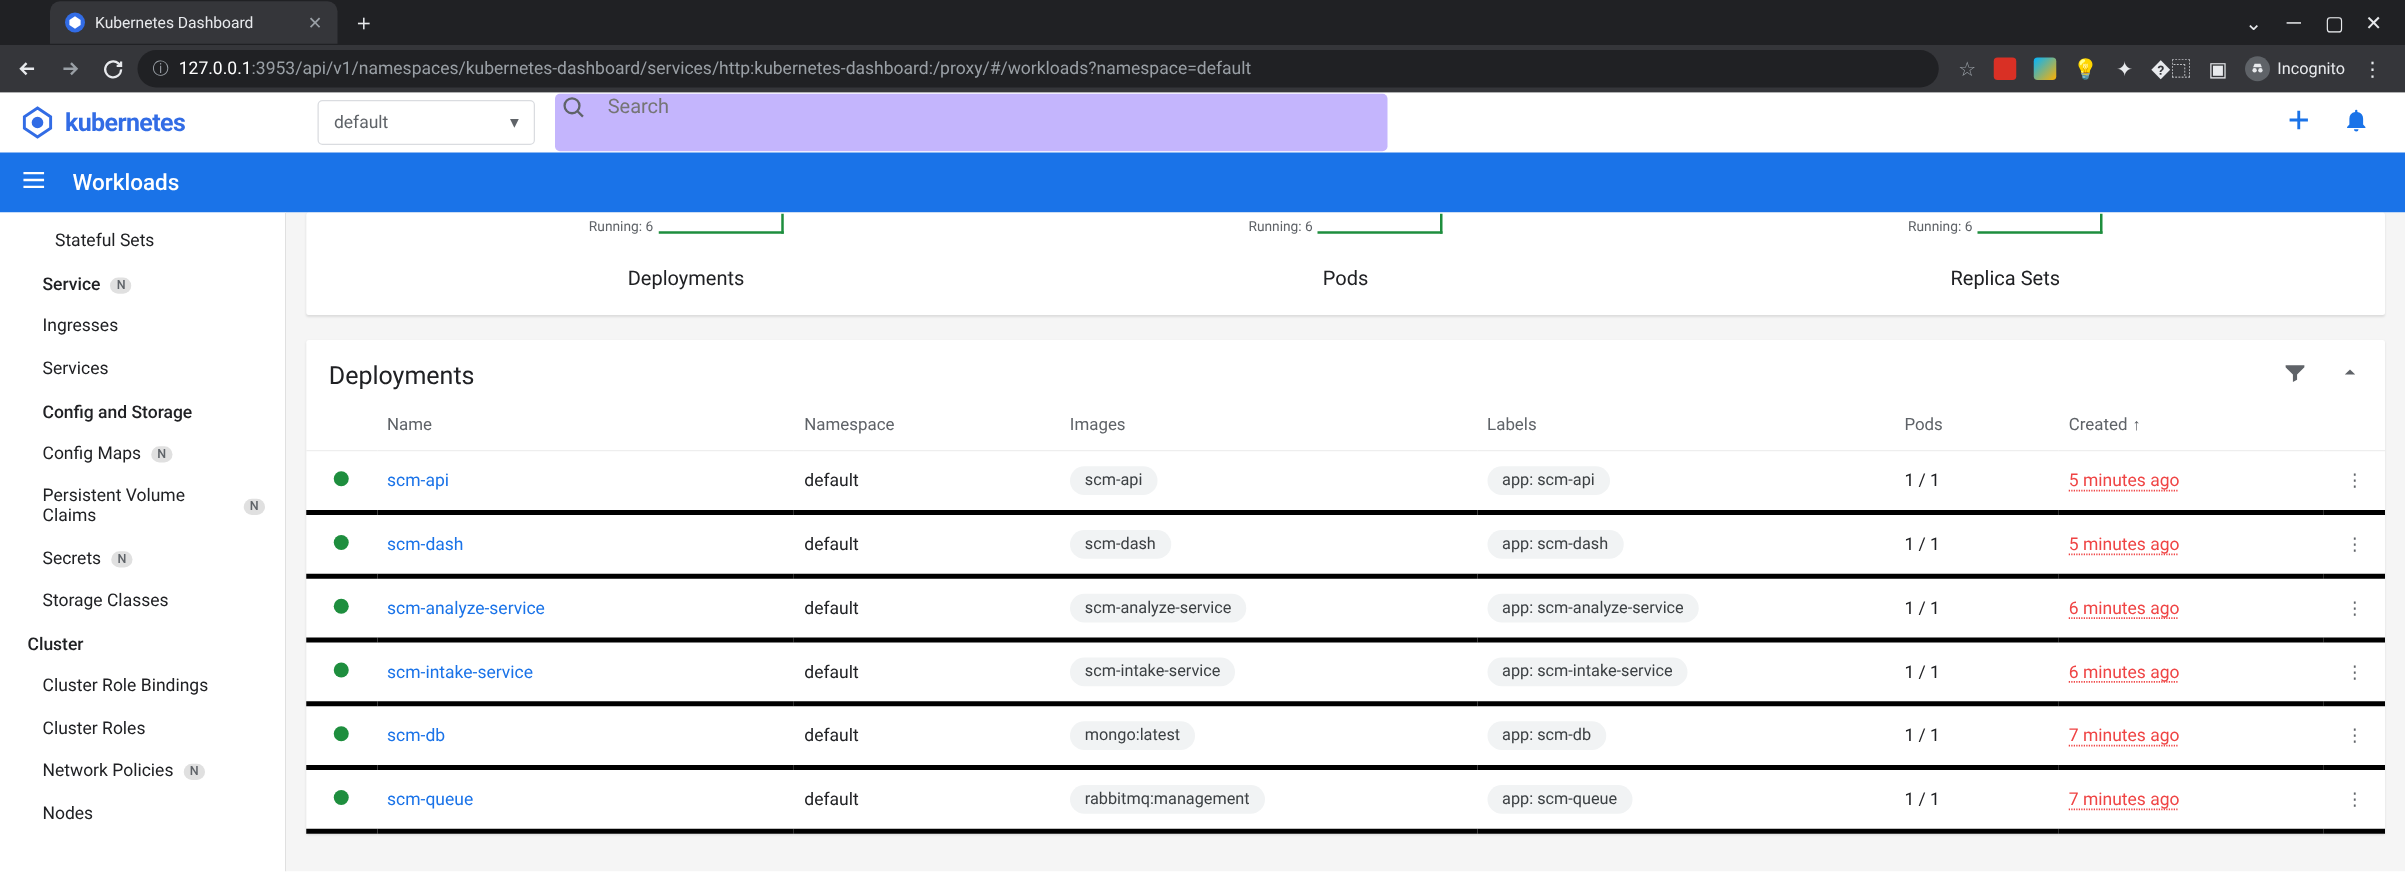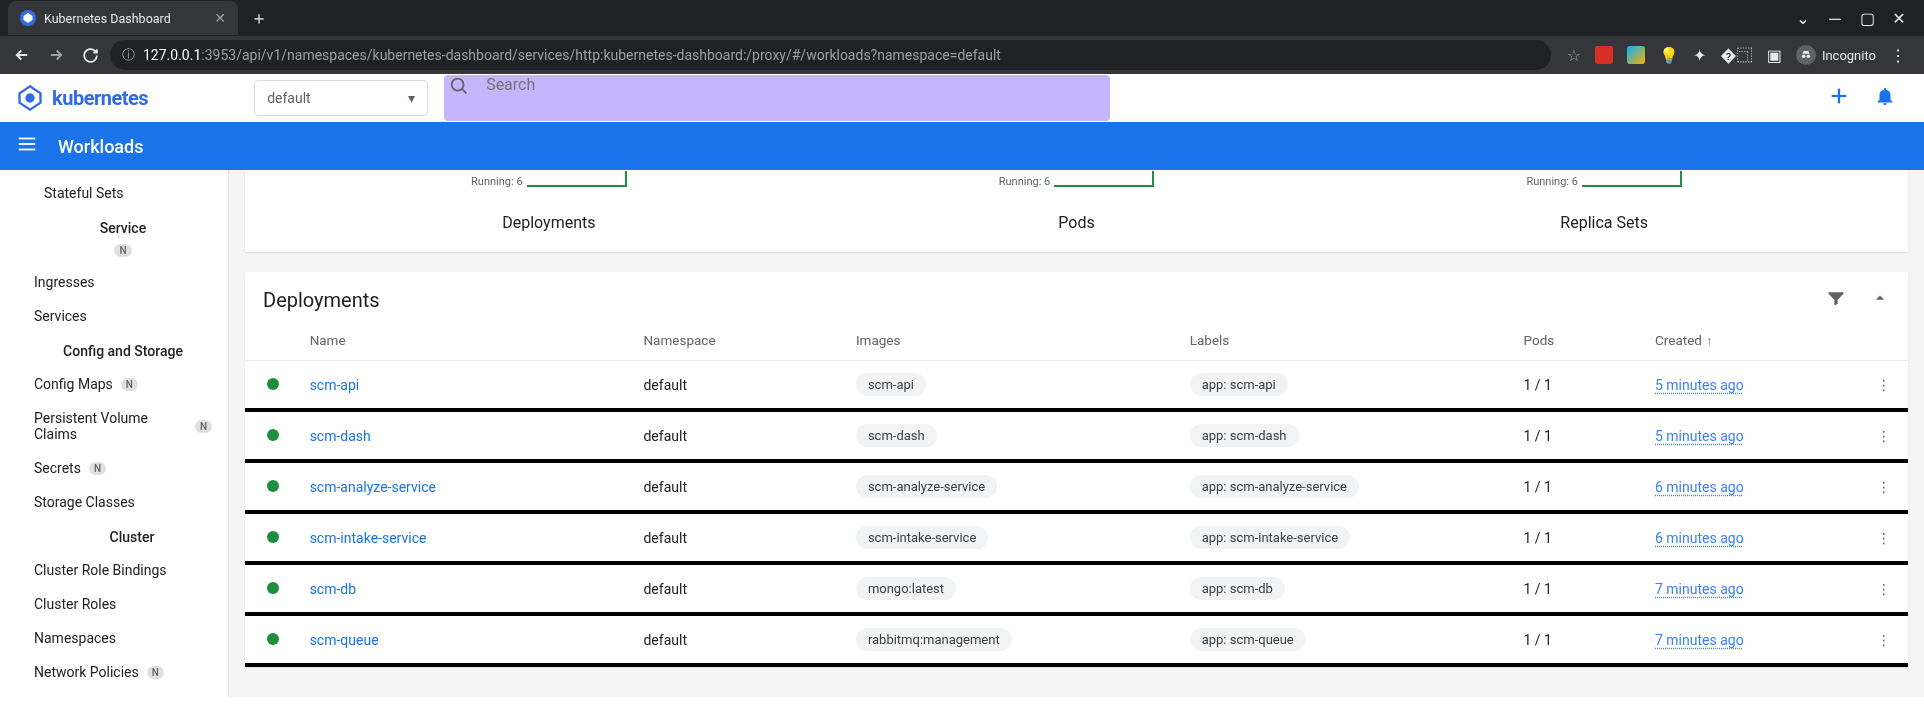--- a/index.html
+++ b/index.html
@@ -1,21 +1,21 @@
 <!DOCTYPE html>
 <html><head>
 <meta charset="utf-8">
 <style>
 * { margin: 0; padding: 0; box-sizing: border-box; font-family: Roboto, "Segoe UI", Arial, sans-serif; }
 body { background: #fff; width: 1924px; height: 713px; overflow: hidden; }
 
 
 .browser-chrome { background: #202124; height: 74px; }
 .tab-bar { display: flex; align-items: center; height: 36px; padding-left: 8px; }
-.tab { display: flex; align-items: center; background: #35363a; color: #e8eaed; height: 34px; padding: 0 12px; border-radius: 8px 8px 0 0; font-size: 12.5px; gap: 8px; min-width: 230px; }
+.tab { display: flex; align-items: center; background: #35363a; color: #e8eaed; height: 34px; padding: 0 12px; border-radius: 8px 8px 0 0; font-size: 12.5px; gap: 8px; min-width: 230px; margin-left: 32px; }
 .tab .favicon { width: 16px; height: 16px; border-radius: 50%; background: #326ce5; display:flex; align-items:center; justify-content:center;}
 .tab .favicon svg { width:12px; height:12px; }
 .tab .close-x { margin-left: auto; color: #9aa0a6; cursor: pointer; font-size: 14px; }
 .new-tab { color: #e8eaed; padding: 0 12px; font-size: 18px; cursor: pointer; }
 .window-controls { margin-left: auto; display: flex; gap: 18px; padding-right: 18px; color: #e8eaed; align-items:center;}
 .window-controls span { cursor: pointer; width:14px; text-align:center;}
 .addr-bar { display: flex; align-items: center; height: 38px; padding: 0 8px; gap: 6px; background:#35363a; }
 .nav-btn { width: 28px; height: 28px; display: flex; align-items: center; justify-content: center; color: #9aa0a6; cursor: pointer; }
 .nav-btn.active { color: #e8eaed; }
 .url-field { flex: 1; background: #202124; border-radius: 16px; height: 30px; display: flex; align-items: center; padding: 0 12px; color: #9aa0a6; font-size: 14px; gap: 8px; }
@@ -39,21 +39,21 @@
 .header-actions .bell { color: #1a73e8; }
 
 
 .page-bar { height: 48px; background: #1a73e8; color: #fff; display: flex; align-items: center; padding: 0 16px; gap: 20px; font-size: 18px; font-weight: 500; }
 .hamburger { cursor: pointer; }
 
 
 .content-row { display: flex; height: calc(713px - 74px - 64px - 48px); }
 .sidebar { width: 229px; background: #fff; border-right: 1px solid #e0e0e0; overflow-y: auto; padding-top: 6px; font-size: 14px; color: #202124; }
 .side-item { padding: 9px 16px 9px 34px; cursor: pointer; display:flex; align-items:center; gap:8px;}
-.side-section { padding: 10px 16px 8px 34px; font-weight: 500; display:flex; align-items:center; gap:8px;flex-direction:column;}
+.side-section { padding: 10px 16px 8px 34px; font-weight: 500; display:flex; align-items:center; gap:8px;}
 .n-badge { background: #e0e0e0; color: #5f6368; border-radius: 9px; font-size: 10px; padding: 1px 5px; font-weight:500;}
 
 .main { flex: 1; background: #f5f5f5; overflow-y: auto; padding: 0 16px 16px 16px; }
 .status-card { background: #fff; border-radius: 2px; box-shadow: 0 1px 2px rgba(0,0,0,0.1); margin-bottom: 20px; padding-bottom: 20px; }
 .status-row { display: flex; justify-content: space-around; padding: 0 40px; }
 .status-col { text-align: center; flex:1; }
 .running-label { font-size: 11px; color: #5f6368; position: relative; display: inline-block; padding-right: 104px;}
 .running-label::after { content:""; position:absolute; right:0; top:-4px; width:98px; height:14px; border-right:2px solid #1e8e3e; border-bottom:2px solid #1e8e3e; }
 .status-title { font-size: 16px; color: #202124; margin-top: 24px; }
 
@@ -61,21 +61,21 @@
 .table-header { display: flex; align-items: center; padding: 16px 18px 8px 18px; }
 .table-header h2 { font-size: 20px; font-weight: 400; color: #202124; }
 .table-header .th-actions { margin-left: auto; display: flex; gap: 24px; color: #5f6368; }
 table { width: 100%; border-collapse: collapse; font-size: 14px; }
 th { text-align: left; font-weight: 400; color: #5f6368; padding: 12px 8px; border-bottom: 1px solid #eee; font-size:13.5px;}
 th:first-child, td.status-cell { width: 56px; padding-left:22px;}
 td { padding: 12px 8px; border-bottom: 4px solid #000000; color: #202124; vertical-align: middle; }
 .dot { width: 12px; height: 12px; border-radius: 50%; background: #1e8e3e; display: inline-block; }
 .link { color: #1a73e8; cursor: pointer; }
 .chip { background: #f1f3f4; border-radius: 12px; padding: 4px 12px; font-size: 13px; display: inline-block; color:#3c4043;}
-.created { color: #3b82f6; text-decoration: underline dotted; text-underline-offset: 3px; cursor:help;}
+.created { color: #ef4444; text-decoration: underline dotted; text-underline-offset: 3px; cursor:help;}
 .row-menu { color: #5f6368; text-align: center; width: 48px; cursor:pointer;}
 .sort-arrow { font-size:13px; margin-left:4px;}
 th.name-col{width:330px;}
 th.ns-col{width:210px;}
 th.img-col{width:330px;}
 th.lbl-col{width:330px;}
 th.pods-col{width:130px;}
 th.created-col{width:210px;}
 </style>
 </head>
@@ -210,31 +210,28 @@
         <span>Persistent Volume Claims</span>
         <span class="n-badge">N</span>
       </div>
       <div class="side-item">
         <span>Secrets</span>
         <span class="n-badge">N</span>
       </div>
       <div class="side-item">
         <span>Storage Classes</span>
       </div>
-      <div class="side-section" style="padding-left: 52px;">
+      <div class="side-section" style="padding-left: 22px;">
         <span>Cluster</span>
       </div>
       <div class="side-item">
         <span>Cluster Role Bindings</span>
       </div>
       <div class="side-item">
         <span>Cluster Roles</span>
-      </div>
-      <div class="side-item">
-        <span>Namespaces</span>
       </div>
       <div class="side-item">
         <span>Network Policies</span>
         <span class="n-badge">N</span>
       </div>
       <div class="side-item">
         <span>Nodes</span>
       </div>
     </div>
 

